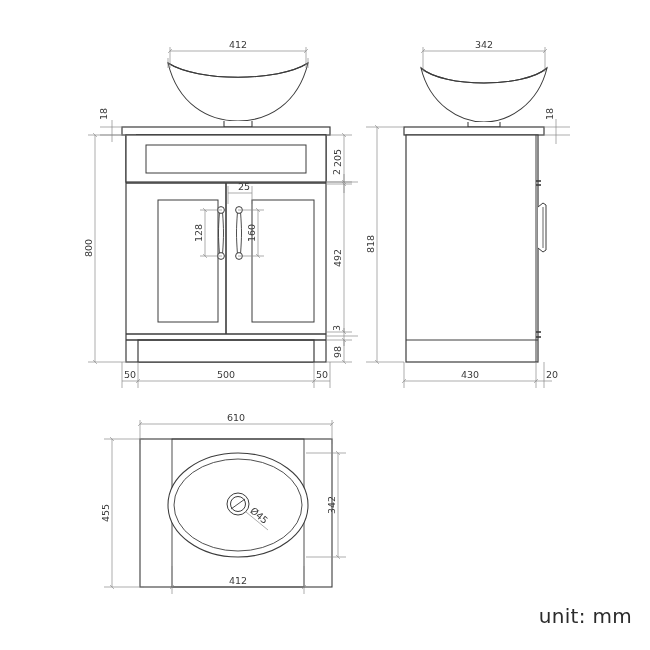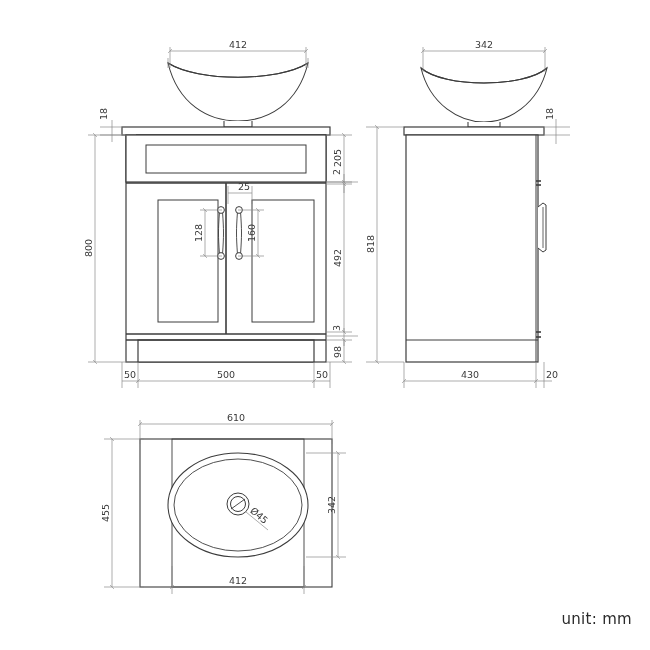--- a/index.html
+++ b/index.html
@@ -17,21 +17,21 @@
   #sheet {
     position: absolute;
     left: 0; top: 0;
     width: 650px;
     height: 650px;
   }
   .unit-note {
     position: absolute;
     right: 18px;
     bottom: 22px;
-    font-size: 15px;
+    font-size: 20px;
     color: #2b2b2b;
     font-family: "DejaVu Sans", "Liberation Sans", sans-serif;
     letter-spacing: 0.3px;
     white-space: nowrap;
   }
   svg text {
     font-family: "DejaVu Sans", "Liberation Sans", sans-serif;
     fill: #3a3a3a;
   }
 </style>

